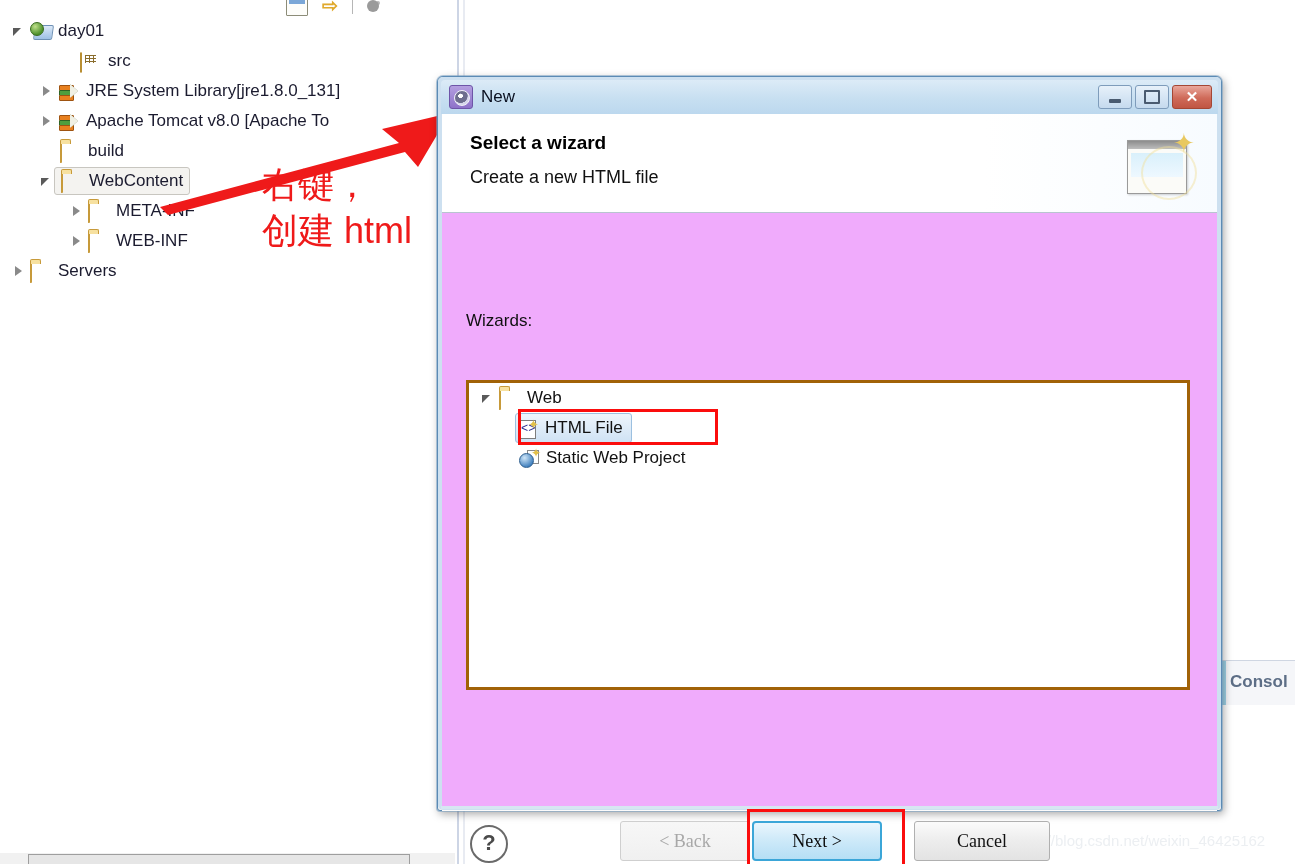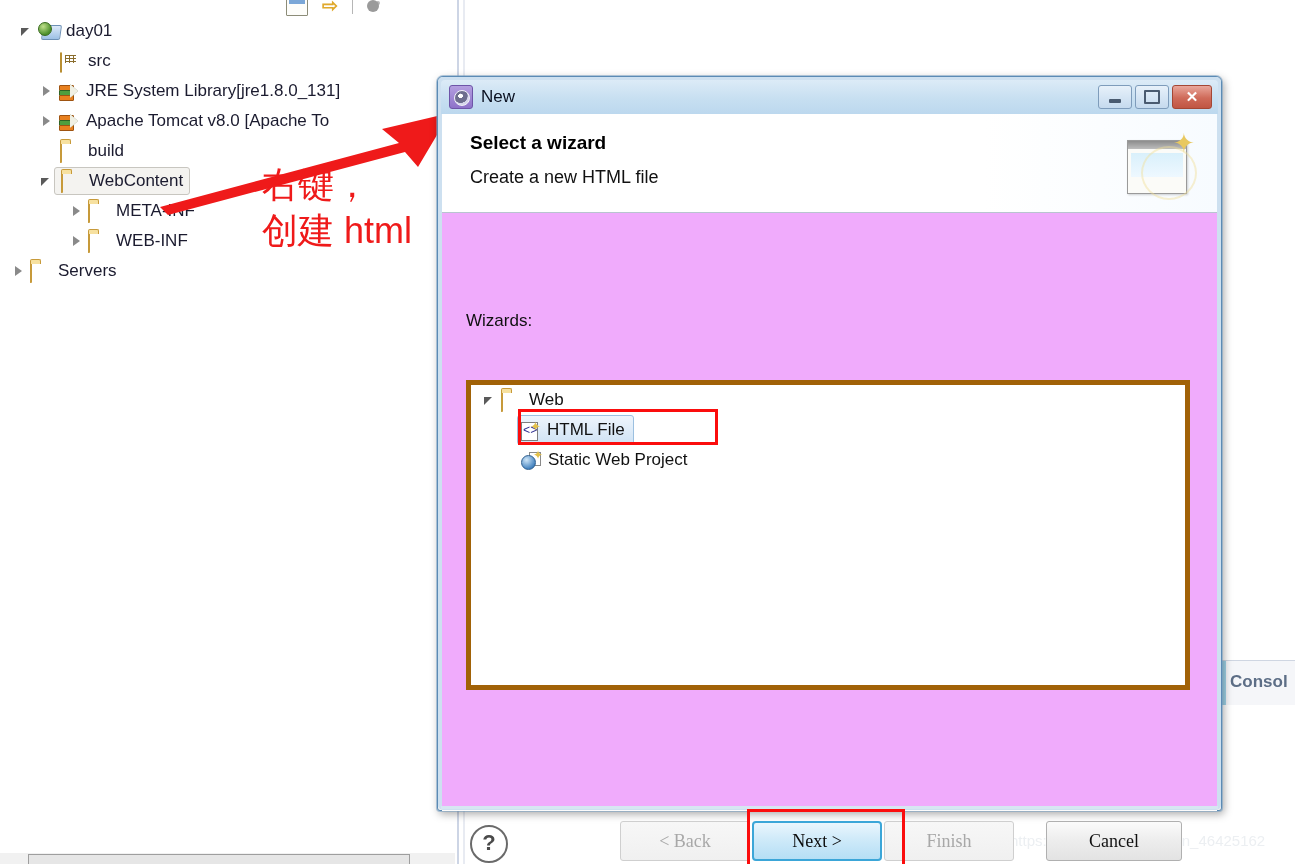--- a/index.html
+++ b/index.html
@@ -136,21 +136,21 @@
   }
   .filter-text { margin-left:6px; font-size:17px; color:#111; }
   .caret { width:1px; height:18px; background:#111; margin-left:1px; }
   .erase-icon { margin-left:auto; margin-right:8px; width:18px; height:20px; position:relative; opacity:.45; }
   .erase-icon:before { content:""; position:absolute; left:2px; top:1px; width:11px; height:13px; background:#d6d6d6;
      border:1px solid #9a9a9a; transform:skewX(-14deg); border-radius:1px; }
   .erase-icon:after { content:""; position:absolute; left:4px; top:15px; width:11px; height:2px; background:#9a9a9a; }
 
   .list-box {
     position:absolute; left:24px; top:167px; width:724px; height:310px;
-    background:#fff; border:5px solid #a16207; box-sizing:border-box; overflow:hidden;
+    background:#fff; border:3px solid #a16207; box-sizing:border-box; overflow:hidden;
   }
   .lrow { display:flex; align-items:center; height:30px; font-size:17px; color:#111; white-space:nowrap; }
   .lrow .twist { margin-left:12px; }
   .ind1 { padding-left:46px; }
   .html-icon { width:21px; height:19px; position:relative; margin-right:6px; flex:0 0 auto; }
   .html-icon .pg2 { position:absolute; left:1px; top:1px; width:15px; height:17px; background:#fff; border:1.4px solid #7d7d7d; }
   .html-icon .lt { position:absolute; left:3px; top:4px; font-size:12px; line-height:12px; color:#2b2b8f; font-family:"Liberation Mono", monospace; }
   .html-icon .sp { position:absolute; right:0; top:-1px; color:#e2c04a; font-size:13px; line-height:13px; }
   .globe-icon { width:21px; height:19px; position:relative; margin-right:6px; flex:0 0 auto; }
   .globe-icon .g { position:absolute; left:0; top:4px; width:13px; height:13px; border-radius:50%;
@@ -191,29 +191,29 @@
 
   <div class="toolbar">
     <div class="tb-ico tb-view"></div>
     <div class="tb-arrow">⇨</div>
     <div class="tb-sep"></div>
     <div class="tb-circle"></div>
   </div>
 
   <div class="tree">
 
-    <div class="trow" style="padding-left:20px;">
+    <div class="trow" style="padding-left:12px;">
       <span class="twist open"></span>
       <span class="ticon">
         <span class="proj"><span class="pf"></span><span class="pg"></span></span>
       </span>
       <span class="tlabel">day01</span>
     </div>
 
-    <div class="trow" style="padding-left:60px;">
+    <div class="trow" style="padding-left:80px;">
       <span class="ticon"><span class="pkg"></span></span>
       <span class="tlabel">src</span>
     </div>
 
     <div class="trow" style="padding-left:40px;">
       <span class="twist closed"></span>
       <span class="ticon">
         <span class="lib"><i class="b1"></i><i class="b2"></i><i class="b3"></i><i class="tri"></i></span>
       </span>
       <span class="tlabel">JRE System Library </span>
@@ -342,21 +342,20 @@
       <div class="redbox" style="left:76px; top:196px; width:200px; height:36px;"></div>
 
       <div class="btn-sep"></div>
       <div class="btn-sep2"></div>
 
       <div class="help-icon"><span>?</span></div>
 
       <div class="btnrow">
         <div class="btn disabled">&lt; Back</div>
         <div class="btn default">Next &gt;</div>
-        <div class="btn disabled">Finish</div>
         <div class="btn cancel">Cancel</div>
       </div>
 
       <div class="redbox" style="left:305px; top:596px; width:158px; height:68px;"></div>
 
     </div>
 
     <div class="dlg-bottom-shadow"></div>
   </div>
 

